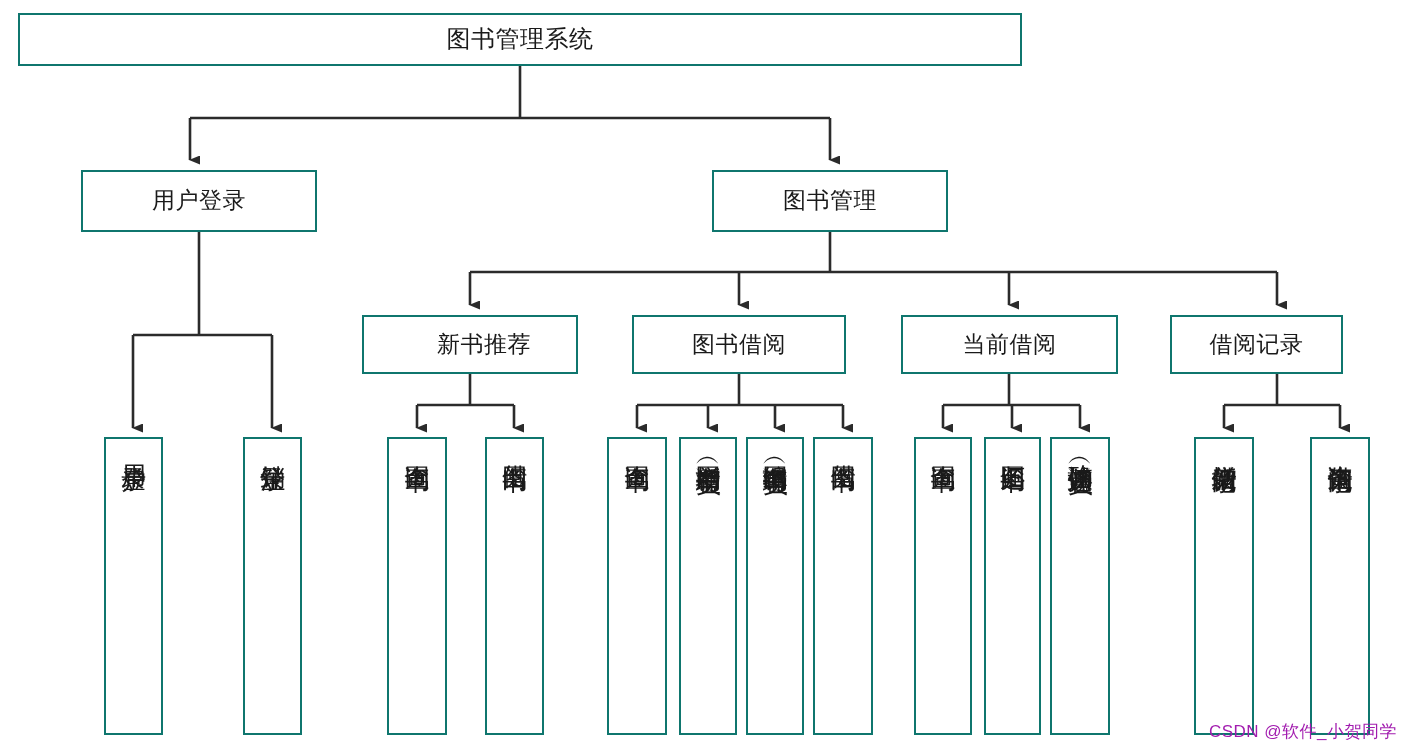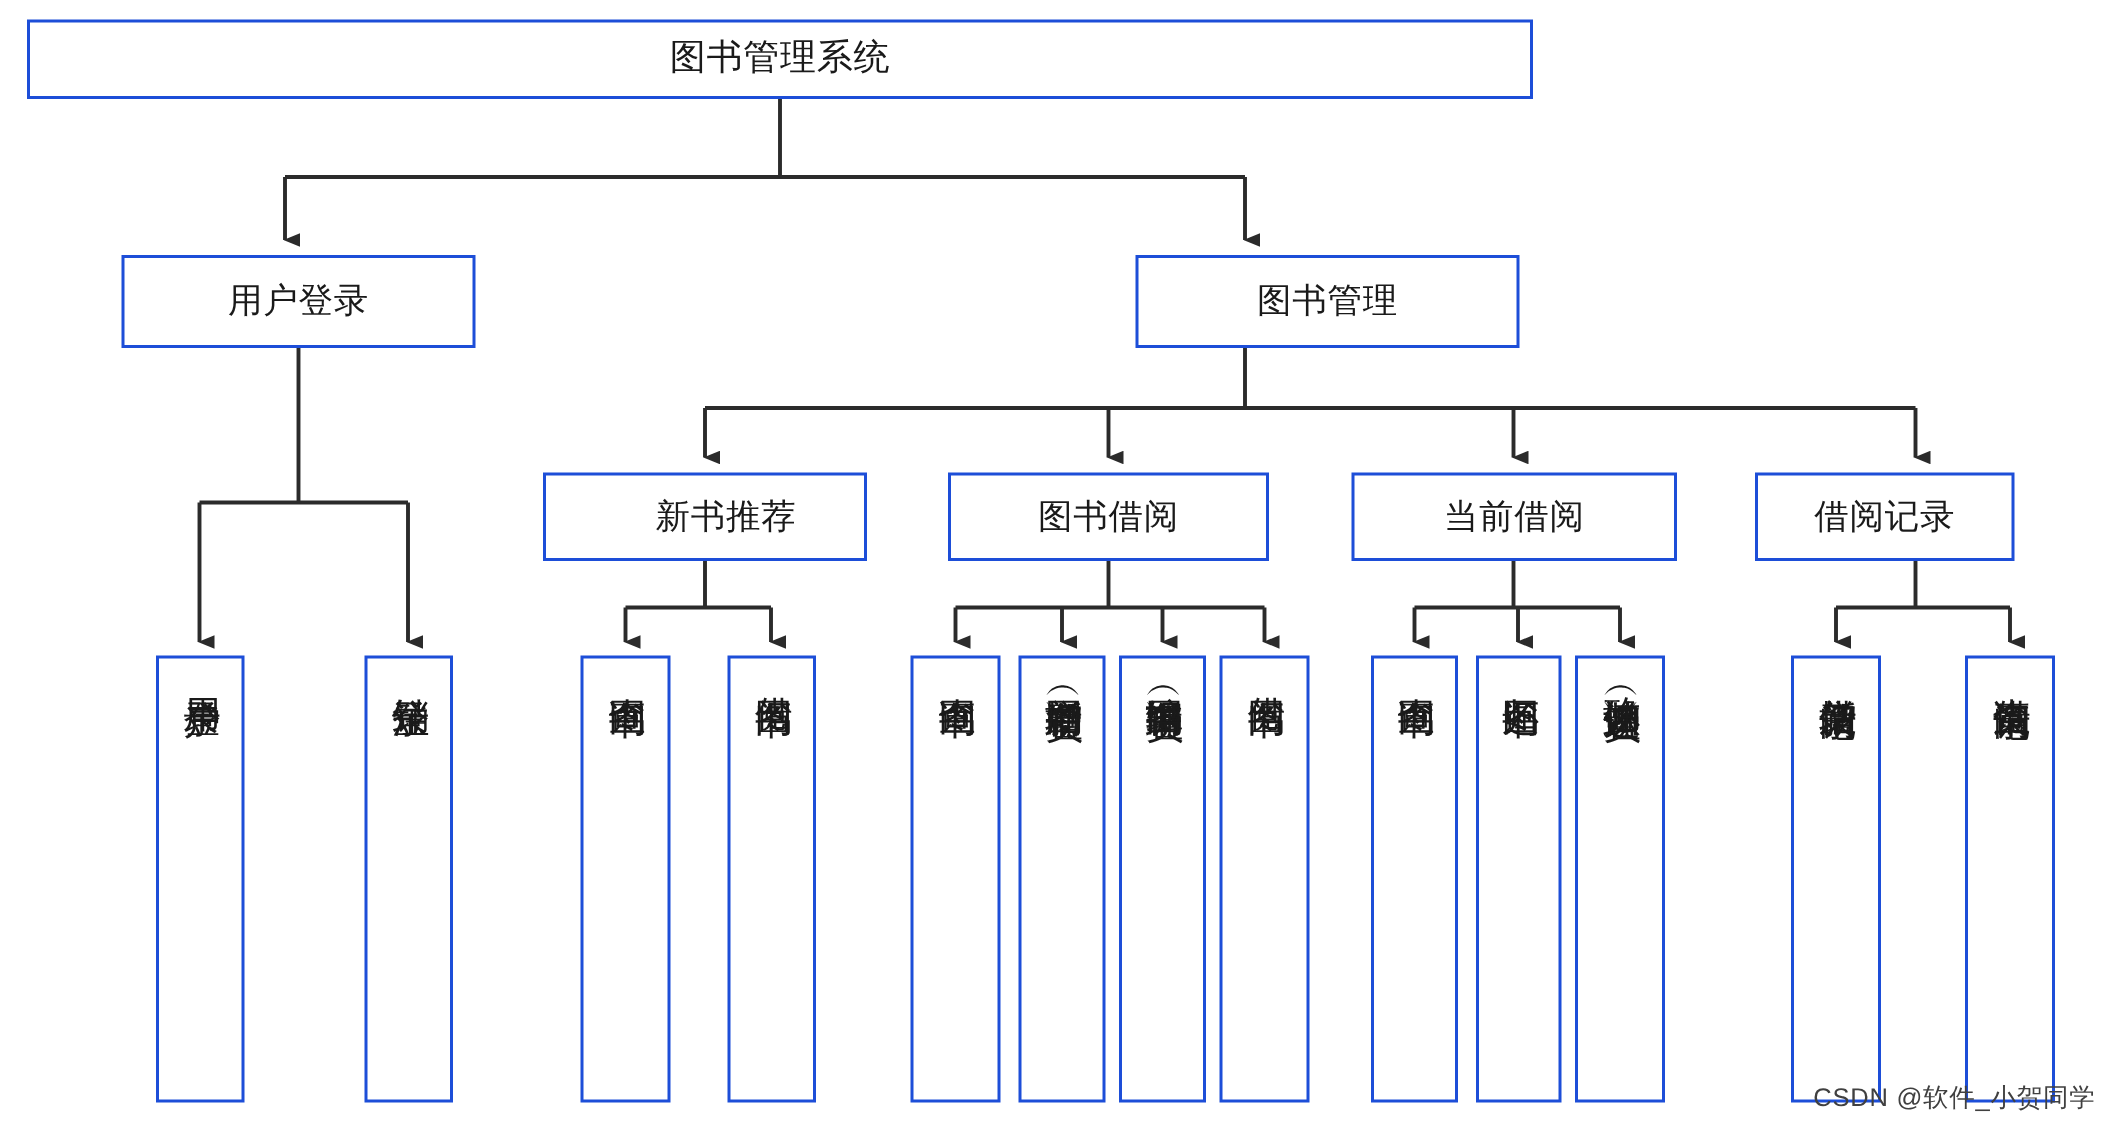--- a/index.html
+++ b/index.html
@@ -23,21 +23,21 @@
     left: 0;
     top: 0;
     width: 1405px;
     height: 747px;
     pointer-events: none;
   }
   .node {
     position: absolute;
     box-sizing: border-box;
     background: #ffffff;
-    border: 2px solid #1d4ed8;
+    border: 2px solid #0f766e;
     display: flex;
     align-items: center;
     justify-content: center;
     color: #1a1a1a;
   }
   .node-label {
     display: block;
     text-align: center;
     line-height: 1.18;
     color: #1a1a1a;
@@ -60,21 +60,21 @@
     white-space: nowrap;
   }
   .node.root .node-label {
     font-size: 24px;
   }
   #watermark {
     position: absolute;
     right: 8px;
     bottom: 4px;
     font-size: 17px;
-    color: #404040;
+    color: #a21caf;
     letter-spacing: 0.5px;
     user-select: none;
     white-space: nowrap;
   }
 </style>
 </head>
 <body>
 
 <div id="diagram-root">
 
@@ -130,21 +130,21 @@
     </g>
   </svg>
 
   <div class="node horizontal root" style="left:18px; top:13px; width:1004px; height:53px;">
     <span class="node-label">图书管理系统</span>
   </div>
 
   <div class="node horizontal" style="left:81px; top:170px; width:236px; height:62px;">
     <span class="node-label">用户登录</span>
   </div>
-  <div class="node horizontal" style="left:712px; top:170px; width:256px; height:62px;margin-left:45px;">
+  <div class="node horizontal" style="left:712px; top:170px; width:236px; height:62px;">
     <span class="node-label">图书管理</span>
   </div>
 
   <div class="node horizontal" style="left:362px; top:315px; width:216px; height:59px;padding-left:28px;">
     <span class="node-label">新书推荐</span>
   </div>
   <div class="node horizontal" style="left:901px; top:315px; width:217px; height:59px;">
     <span class="node-label">当前借阅</span>
   </div>
   <div class="node horizontal" style="left:632px; top:315px; width:214px; height:59px;">

